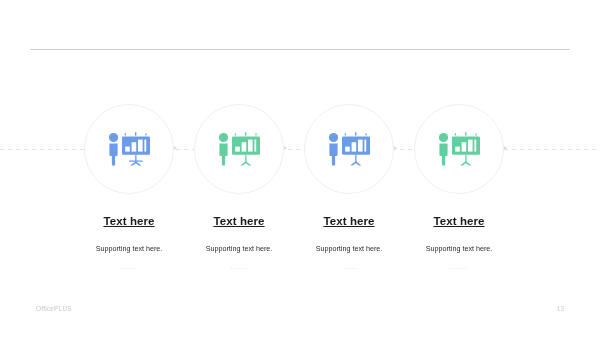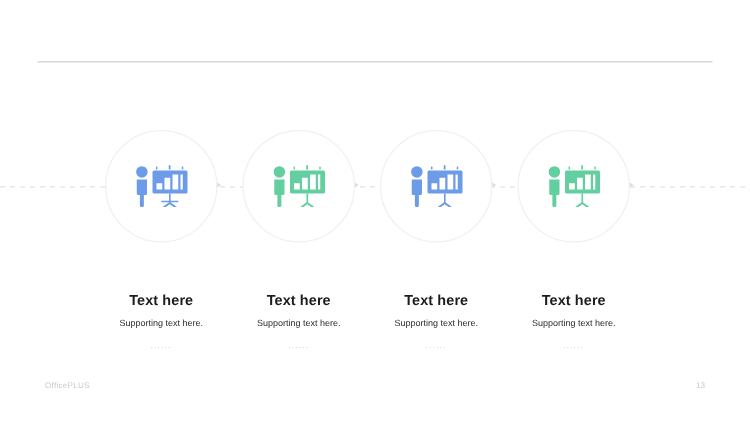--- a/index.html
+++ b/index.html
@@ -86,30 +86,31 @@
     display: flex;
     align-items: center;
     justify-content: center;
   }
 
   .circle svg {
     display: block;
   }
 
   .step-title {
-    margin-top: 40px;
+    margin-top: 20px;
     font-size: 11.5px;
     font-weight: bold;
     color: #1c1c1c;
     letter-spacing: 0.1px;
     line-height: 14px;
+    text-decoration: underline;
   }
 
   .step-sub {
-    margin-top: 6px;
+    margin-top: 16px;
     font-size: 7.2px;
     color: #2b2b2b;
     line-height: 10px;
   }
 
   .step-dots {
     margin-top: 9px;
     font-size: 6px;
     letter-spacing: 1.1px;
     color: #b9b9bd;

